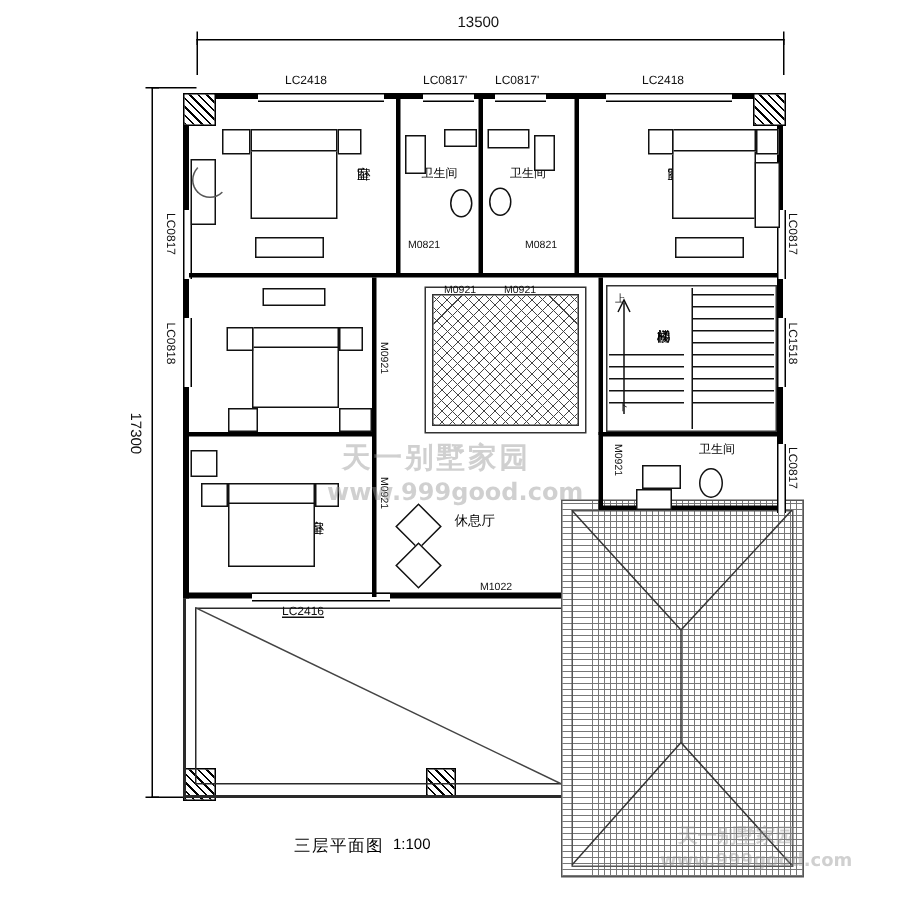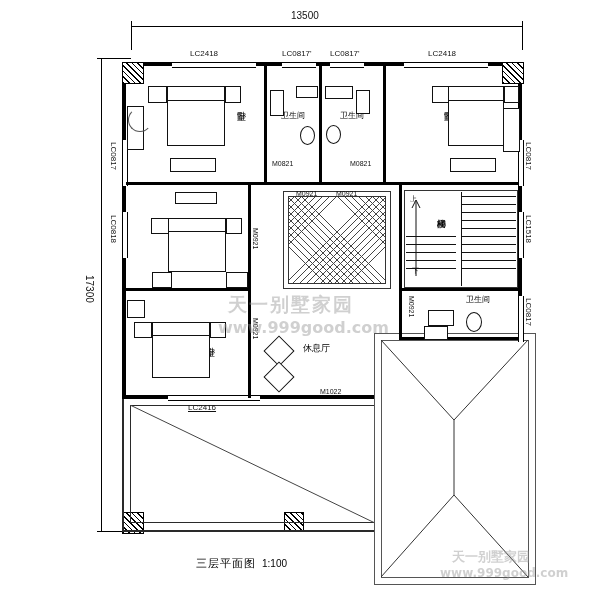--- a/index.html
+++ b/index.html
@@ -62,21 +62,21 @@
   .door-arc{position:absolute;border:1px solid #333;border-radius:50%;}
 </style>
 </head>
 <body>
 
 <div id="sheet">
 
   <div class="dimline h1" style="left:131px;top:26px;width:392px;"></div>
   <div class="tick" style="left:131px;top:21px;"></div>
   <div class="tick" style="left:522px;top:21px;"></div>
-  <div class="lbl" style="left:291px;top:11px;font-size:10px;text-align:right;">13500</div>
+  <div class="lbl" style="left:305px;top:11px;font-size:10px;text-align:right;">13500</div>
   <div class="dimline v1" style="left:131px;top:26px;height:24px;"></div>
   <div class="dimline v1" style="left:522px;top:26px;height:24px;"></div>
 
   <div class="dimline v1" style="left:101px;top:58px;height:474px;"></div>
   <div class="tickh" style="left:97px;top:58px;"></div>
   <div class="tickh" style="left:97px;top:531px;"></div>
   <div class="lbl vert" style="left:84px;top:275px;font-size:10px;">17300</div>
   <div class="dimline h1" style="left:101px;top:58px;width:30px;"></div>
   <div class="dimline h1" style="left:101px;top:531px;width:30px;"></div>
 

